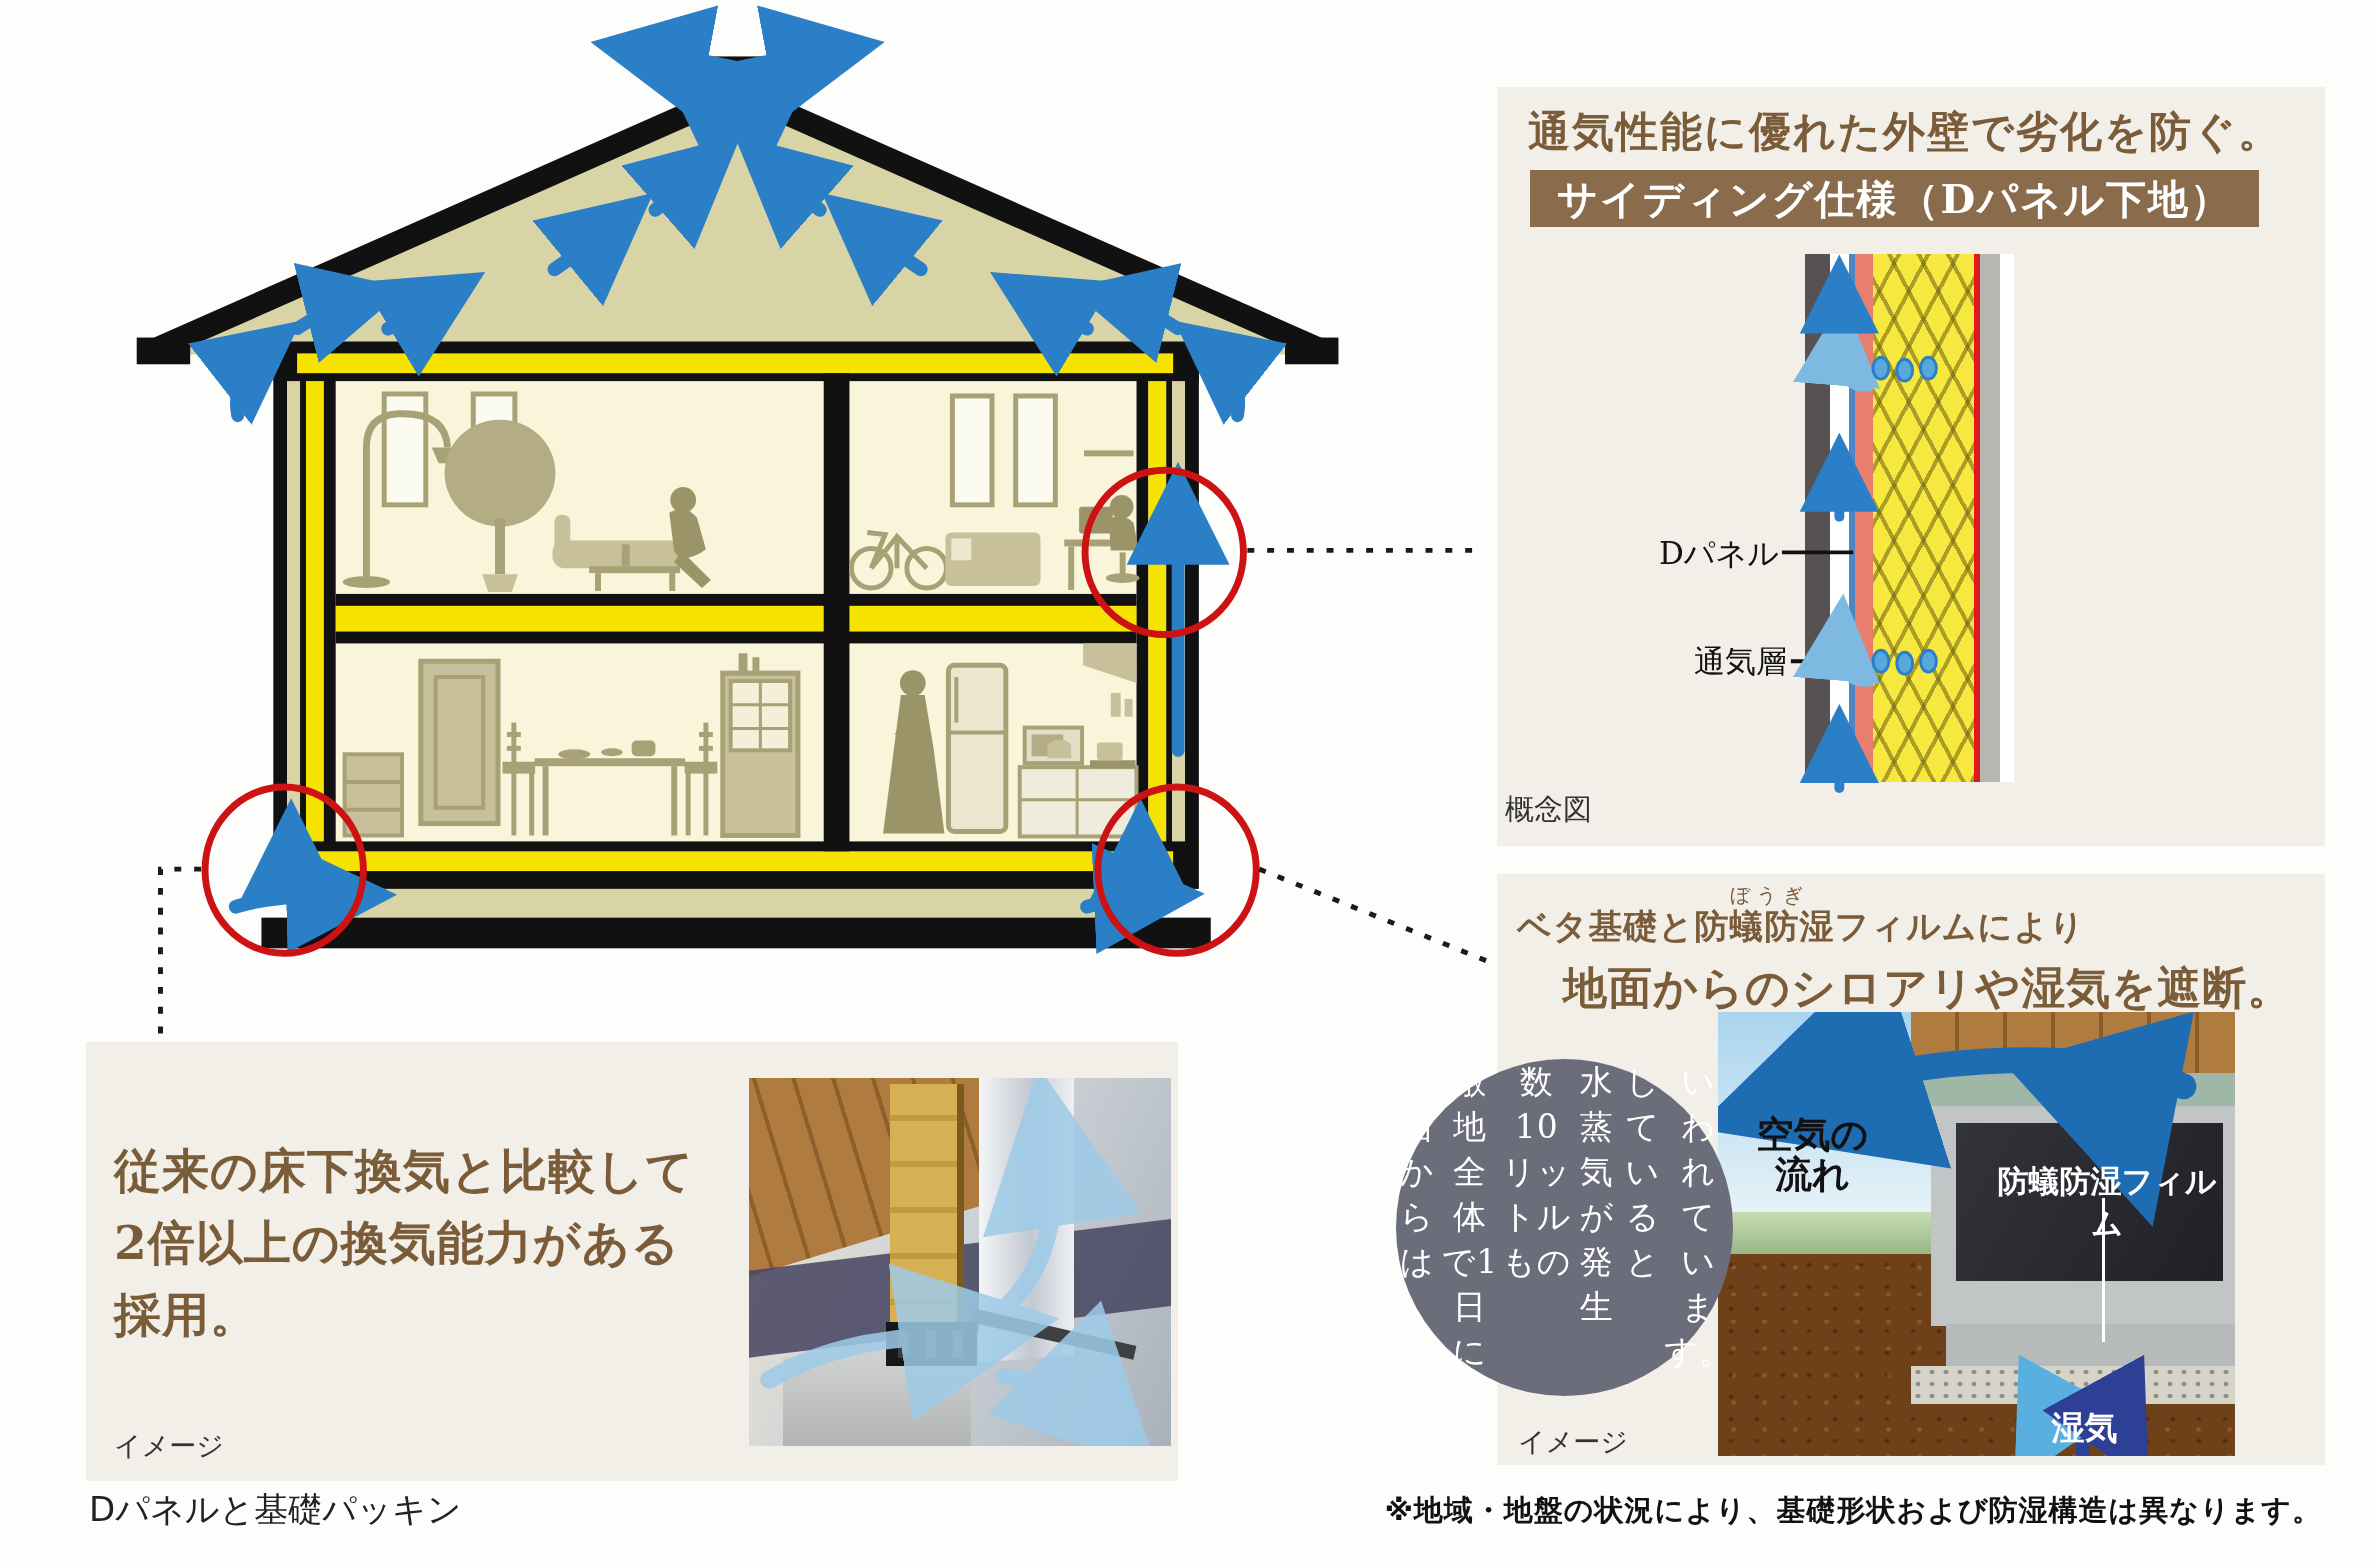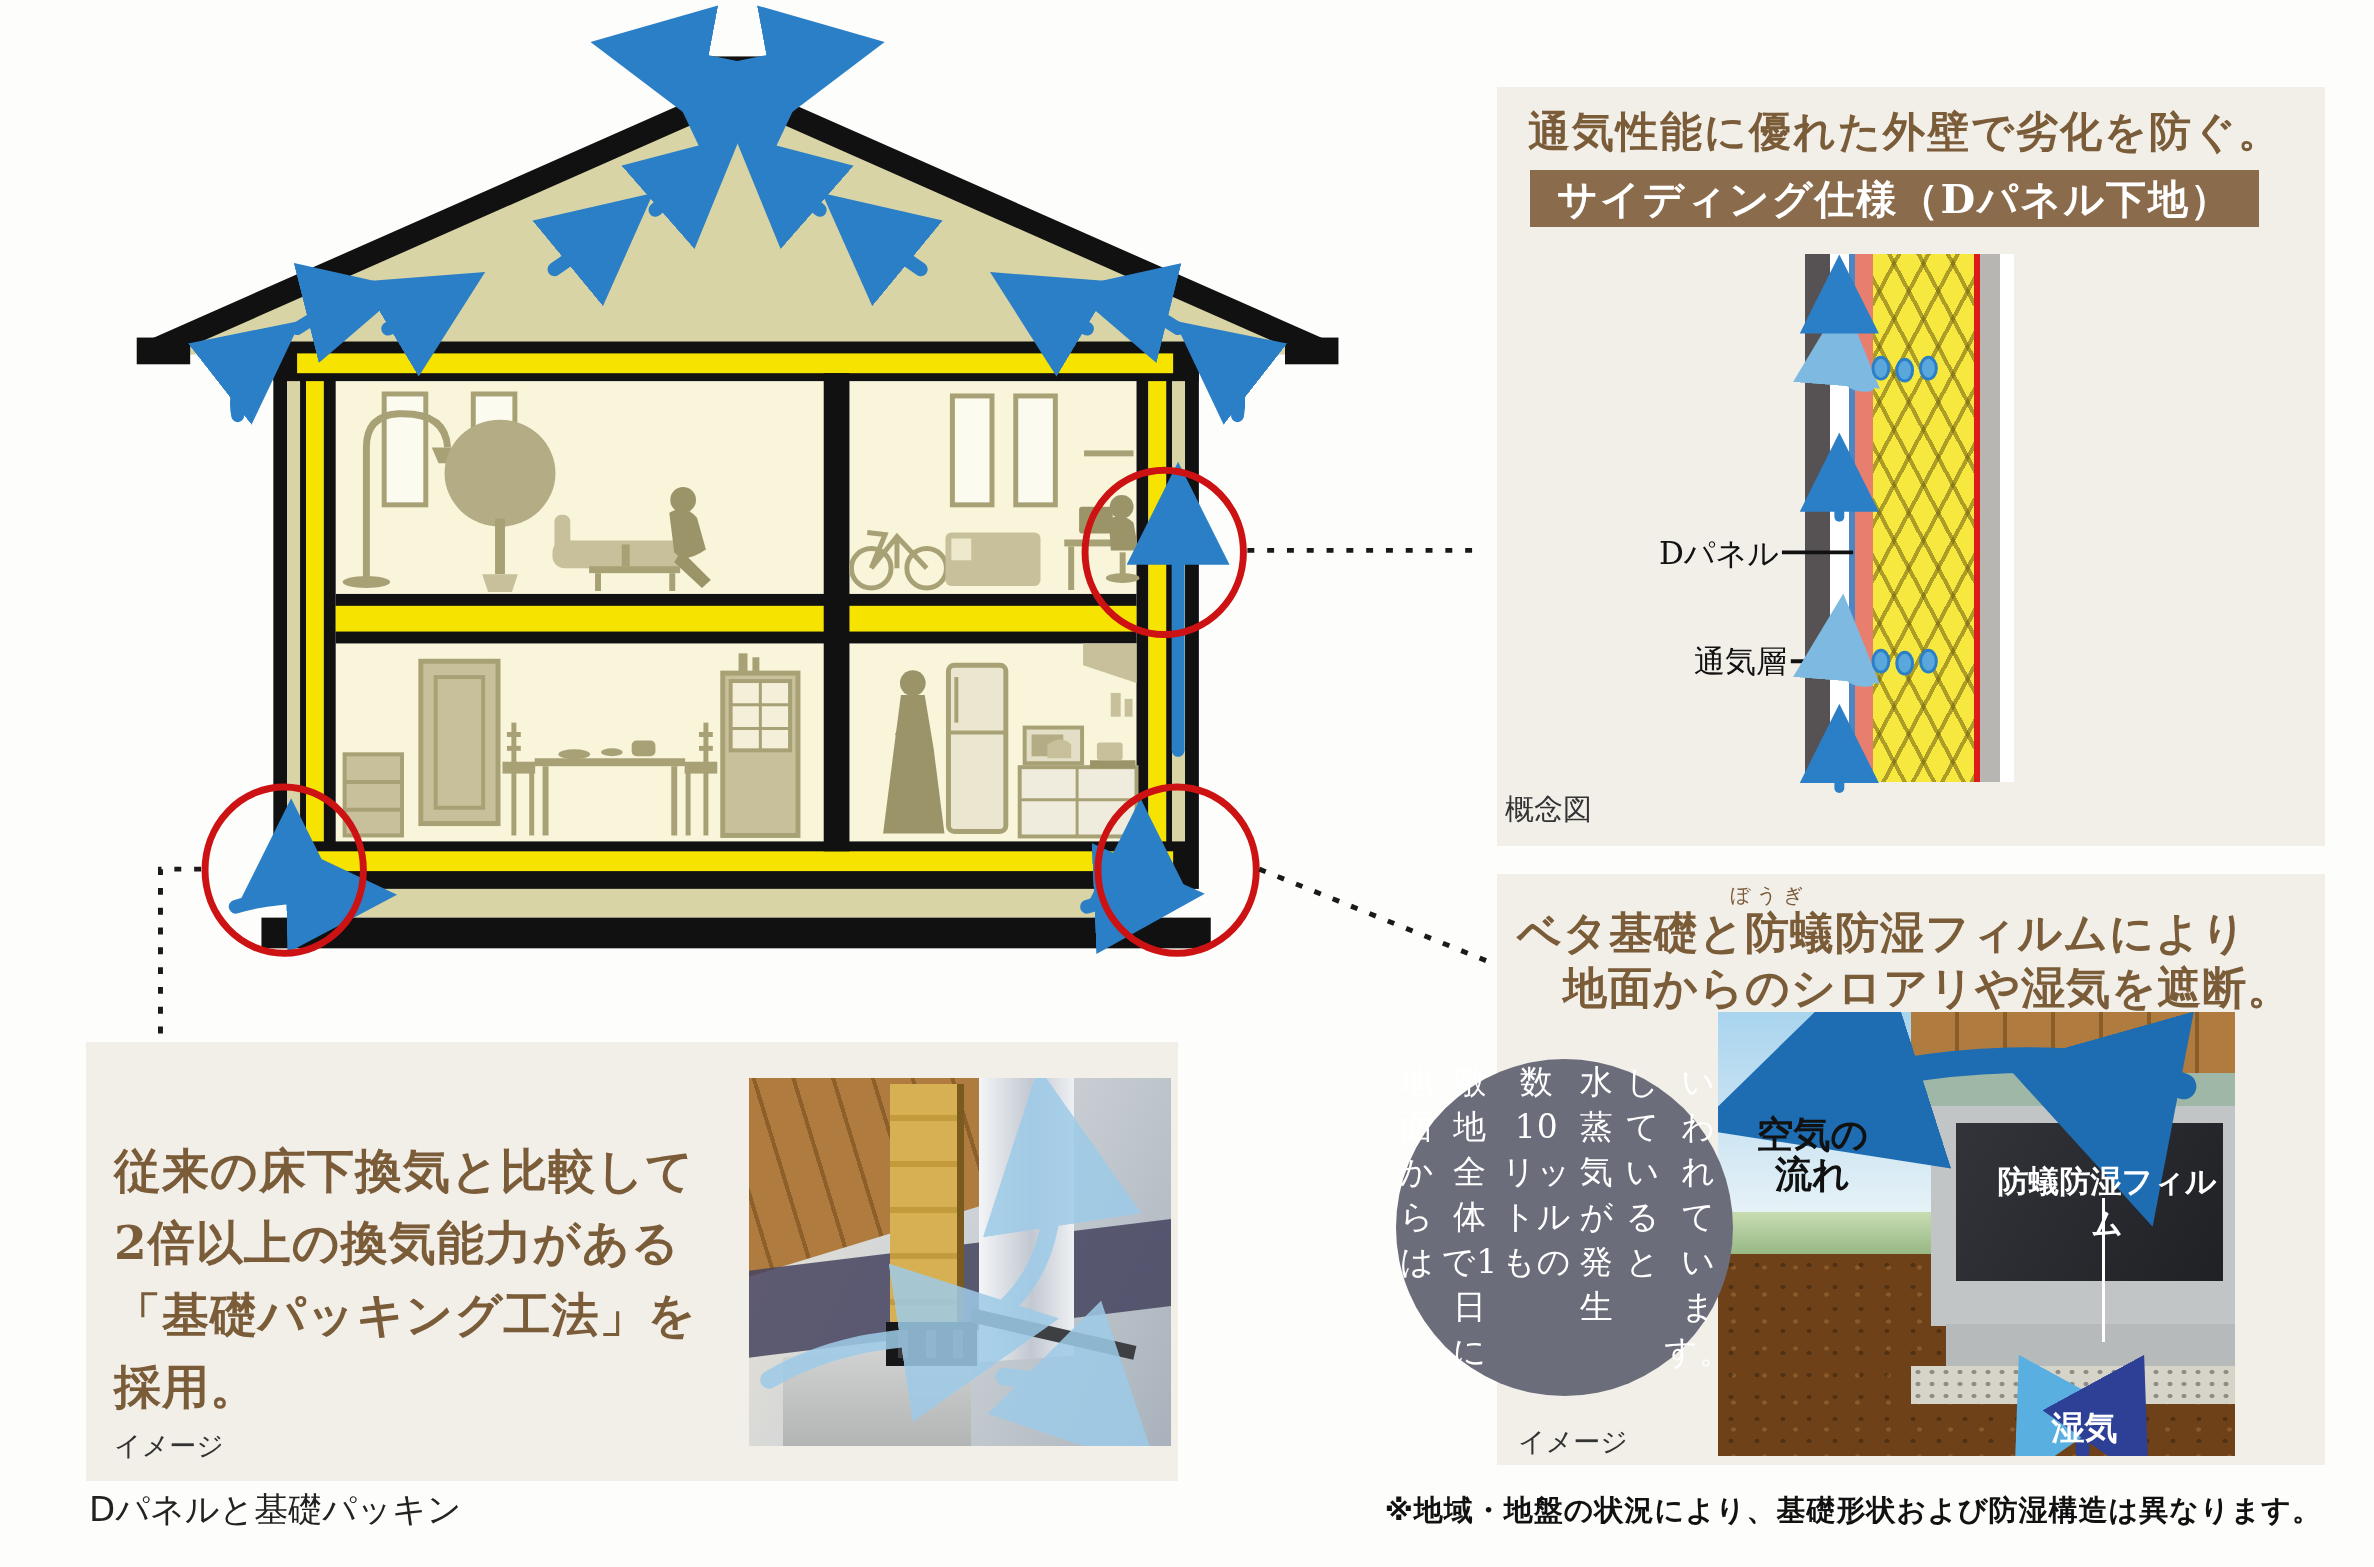--- a/index.html
+++ b/index.html
@@ -78,21 +78,20 @@
   <div class="col" style="left:503px;width:14px;background:#ffffff;"></div>
   <div class="diag-label serif" style="left:87px;top:446px;width:195px;">Dパネル</div>
   <div class="diag-label serif" style="left:127px;top:554px;width:163px;">通気層</div>
   <div class="small-cap gothic" style="left:8px;top:703px;">概念図</div>
 </div>
 
 <div class="panel" style="left:86px;top:1042px;width:1092px;height:439px;">
   <div class="abs serif brown" style="left:28px;top:93px;">
     <div class="bl-line">従来の床下換気と比較して</div>
     <div class="bl-line">2倍以上の換気能力がある</div>
-    <div class="bl-line">「基礎パッキング工法」を</div>
     <div class="bl-line">採用。</div>
   </div>
   <div class="abs gothic" style="left:28px;top:386px;font-size:27px;color:#333;">イメージ</div>
 
   <div class="photo" style="left:663px;top:36px;width:422px;height:368px;">
     <div class="lp-base"></div>
     <div class="lp-wood"></div>
     <div class="lp-shadow"></div>
     <div class="lp-film"></div>
     <div class="lp-post"></div>
@@ -114,21 +113,21 @@
         <path d="M252,238 C300,198 315,140 303,60" marker-end="url(#ahl)"></path>
         <path d="M258,302 C310,307 338,322 362,346" marker-end="url(#ahl)"></path>
       </g>
     </svg>
   </div>
 </div>
 <div class="caption-bl gothic">Dパネルと基礎パッキン</div>
 
 <div class="panel" style="left:1497px;top:874px;width:828px;height:591px;">
   <div class="abs serif brown" style="left:233px;top:8px;font-size:20px;letter-spacing:6px;">ぼうぎ</div>
-  <div class="abs serif brown" style="left:20px;top:30px;font-size:44px;font-weight:700;letter-spacing:1px;white-space:nowrap;">ベタ基礎と防蟻防湿フィルムにより</div>
+  <div class="abs serif brown" style="left:20px;top:30px;font-size:34px;font-weight:700;letter-spacing:1px;white-space:nowrap;">ベタ基礎と防蟻防湿フィルムにより</div>
   <div class="abs serif brown" style="left:66px;top:85px;font-size:44px;font-weight:700;letter-spacing:1px;white-space:nowrap;">地面からのシロアリや湿気を遮断。</div>
   <div class="abs gothic" style="left:21px;top:550px;font-size:27px;color:#333;">イメージ</div>
 
   <div class="photo" style="left:221px;top:138px;width:517px;height:444px;">
     <div class="rp-sky"></div>
     <div class="rp-grass"></div>
     <div class="rp-soil"></div>
     <div class="rp-woodfloor"></div>
     <div class="rp-sill"></div>
     <div class="rp-conc"></div>

